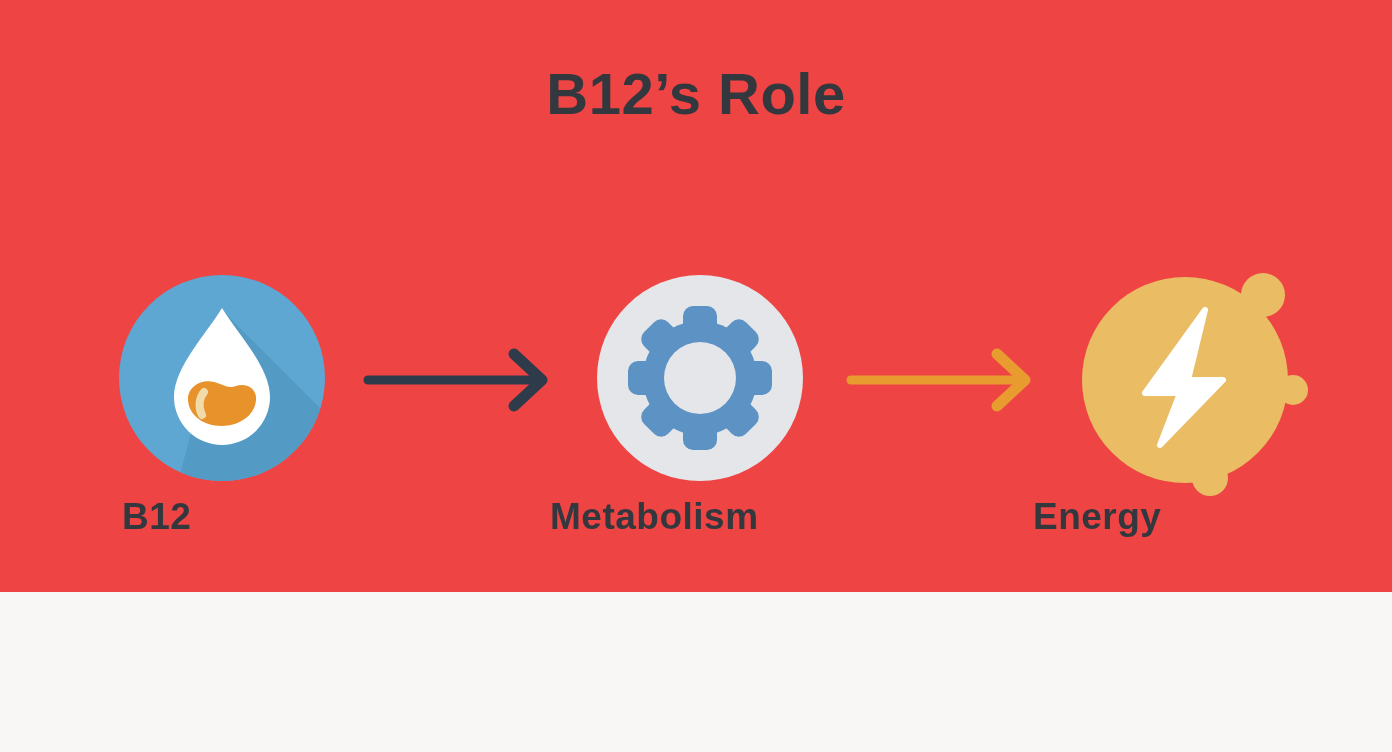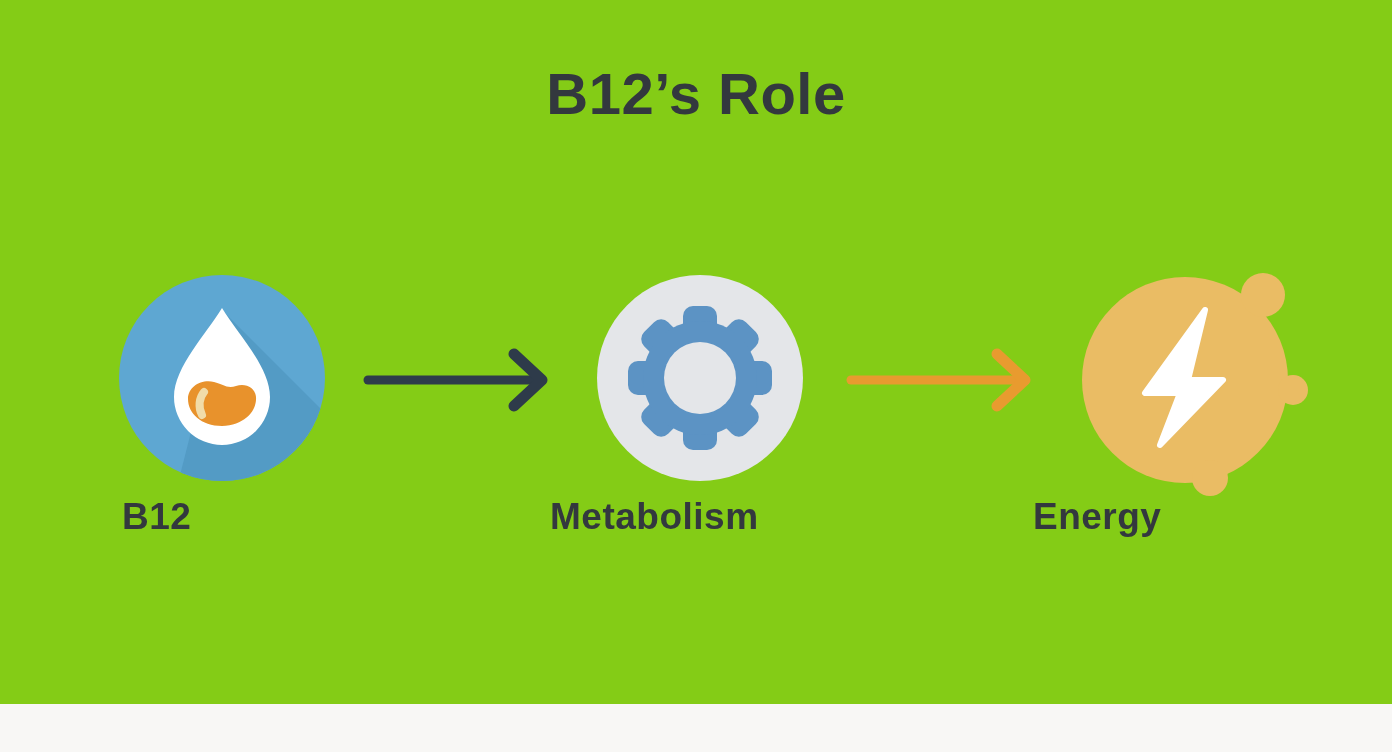--- a/index.html
+++ b/index.html
@@ -9,22 +9,22 @@
   body {
     width: 1392px;
     height: 752px;
     background: #f8f7f5;
     font-family: "Liberation Sans", "DejaVu Sans", sans-serif;
     overflow: hidden;
   }
   .canvas {
     position: relative;
     width: 1392px;
-    height: 704px;
-    background: #84cc16;
+    height: 592px;
+    background: #ef4444;
   }
   .title {
     position: absolute;
     top: 60px;
     left: 0;
     right: 0;
     text-align: center;
     font-size: 58px;
     font-weight: 800;
     letter-spacing: 0.5px;

